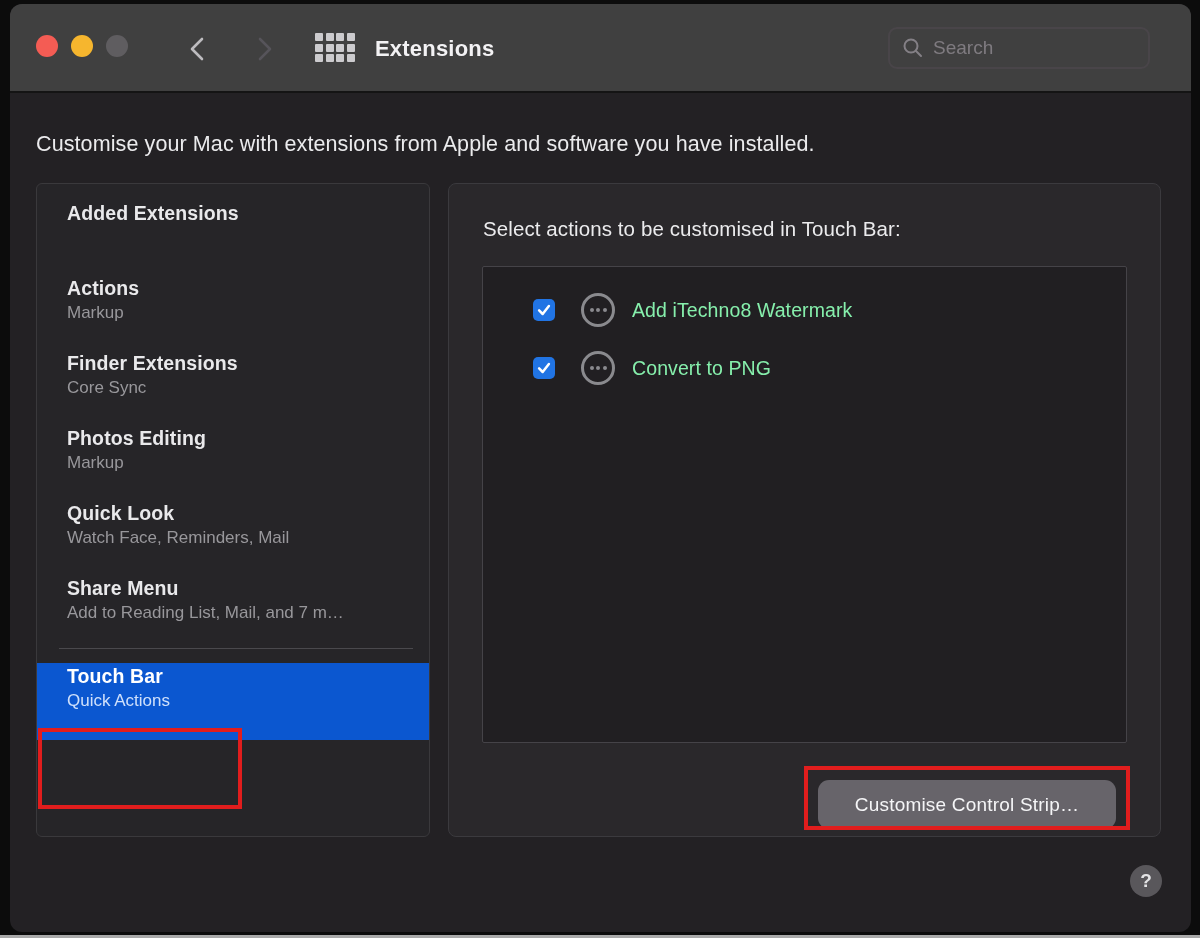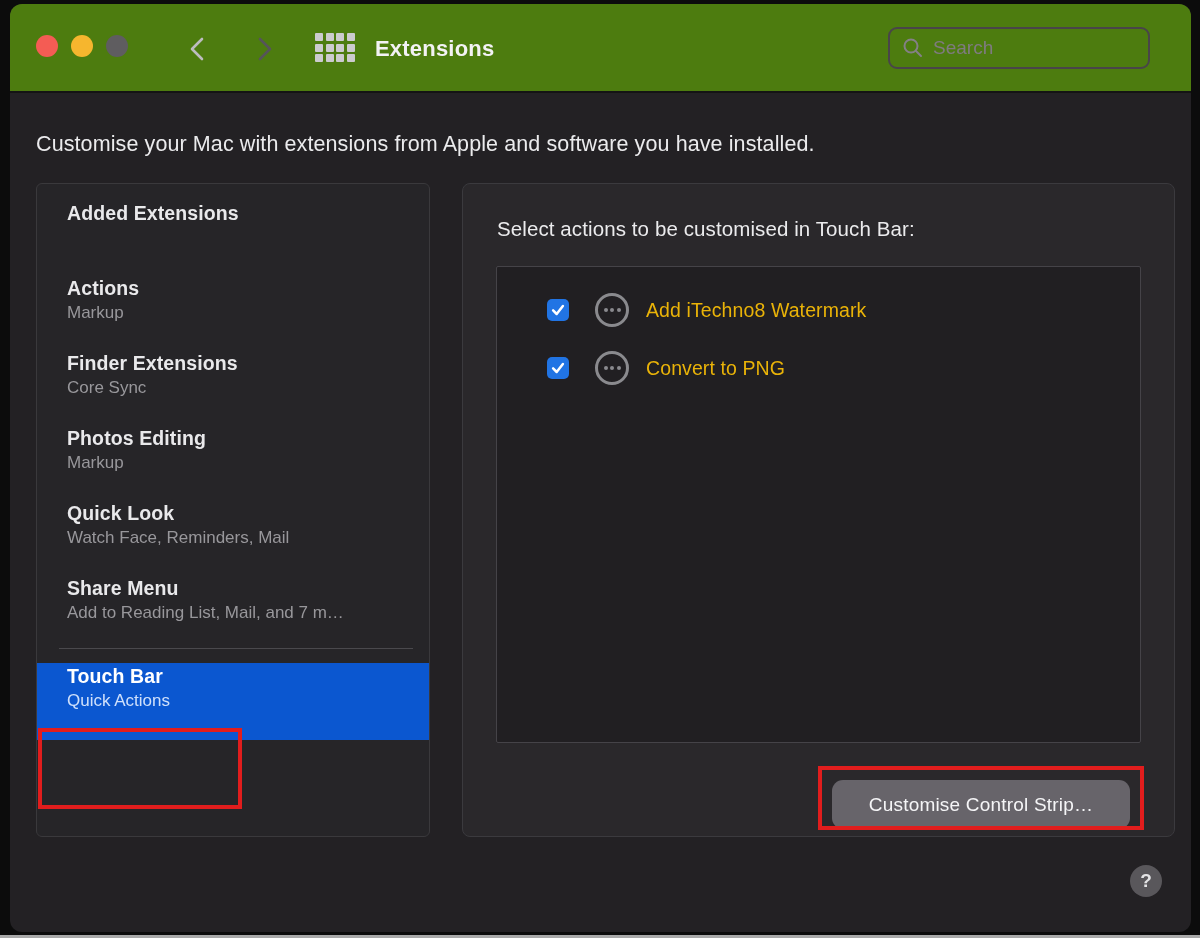--- a/index.html
+++ b/index.html
@@ -14,21 +14,21 @@
 
   
   .window {
     position:absolute; left:10px; top:4px; width:1181px; height:928px;
     background:#232124; border-radius:12px; overflow:hidden;
   }
 
   
   .titlebar {
     position:absolute; left:0; top:0; width:100%; height:89px;
-    background:#4d7c0f; border-bottom:2px solid #141414;
+    background:#404040; border-bottom:2px solid #141414;
   }
   .traffic { position:absolute; left:26px; top:31px; display:flex; gap:13px; }
   .tl { width:22px; height:22px; border-radius:50%; display:inline-block; }
   .tl.red    { background:#f45c54; }
   .tl.yellow { background:#f6b62e; }
   .tl.gray   { background:#5f5d60; }
 
   .chev { position:absolute; top:32px; width:26px; height:26px; }
   .chev.back { left:176px; }
   .chev.fwd  { left:240px; }
@@ -72,21 +72,21 @@
   .side-divider { border-top:1.5px solid #4a494d; margin:0 16px 14px 22px; }
   .side-item.finder { height:68px; }
   .side-item.selected {
     height:77px; padding-top:0; justify-content:flex-start; background:#0b57d0;
   }
   .side-item.selected .si-title { color:#ffffff; }
   .side-item.selected .si-sub   { color:#cfe0fb; }
 
   
   .panel {
-    position:absolute; left:452px; top:179px; width:713px; height:654px;
+    position:absolute; left:438px; top:179px; width:713px; height:654px;
     background:#2a282b; border:1px solid #3b3a3e; border-radius:8px;
   }
   .panel-heading {
     position:absolute; left:34px; top:33px;
     color:#ebebed; font-size:20.5px; letter-spacing:.1px;
   }
   .listbox {
     position:absolute; left:33px; top:82px; width:645px; height:477px;
     background:#211f22; border:1px solid #454348; border-radius:2px;
     padding-top:14px;
@@ -94,21 +94,21 @@
   .action-row { height:58px; display:flex; align-items:center; padding-left:50px; }
   .checkbox {
     width:22px; height:22px; border-radius:5px; background:#2174e4;
     display:flex; align-items:center; justify-content:center; flex:0 0 auto;
   }
   .ellipsis-circle {
     width:34px; height:34px; border-radius:50%; border:3px solid #8a8a8e;
     margin-left:26px; display:flex; align-items:center; justify-content:center; gap:2.5px; flex:0 0 auto;
   }
   .ellipsis-circle i { width:4px; height:4px; border-radius:50%; background:#8a8a8e; }
-  .action-label { margin-left:17px; color:#eab308; font-size:19.5px; letter-spacing:.1px; }
+  .action-label { margin-left:17px; color:#86efac; font-size:19.5px; letter-spacing:.1px; }
 
   .ctrl-btn {
     position:absolute; left:369px; top:596px; width:298px; height:49px;
     background:#67646a; border:none; border-radius:11px;
     color:#f5f5f7; font-size:19px; font-family:inherit; letter-spacing:.2px;
   }
 
   
   .annotation { position:absolute; border:4px solid #e11d1d; pointer-events:none; }
   .ann-sidebar { left:28px; top:724px; width:204px; height:81px; }

